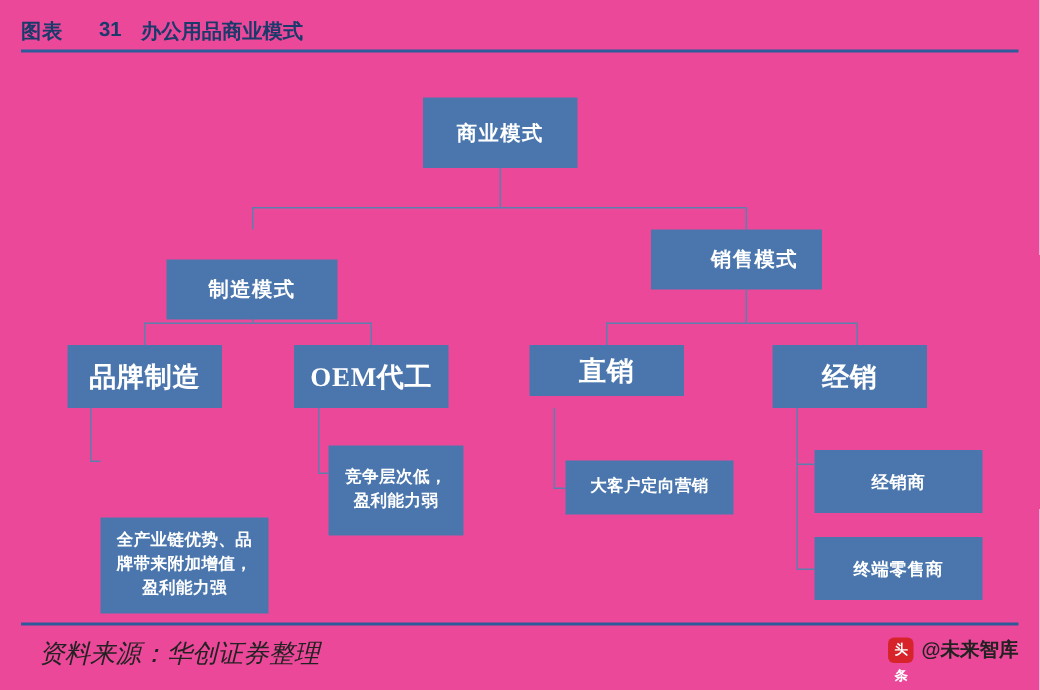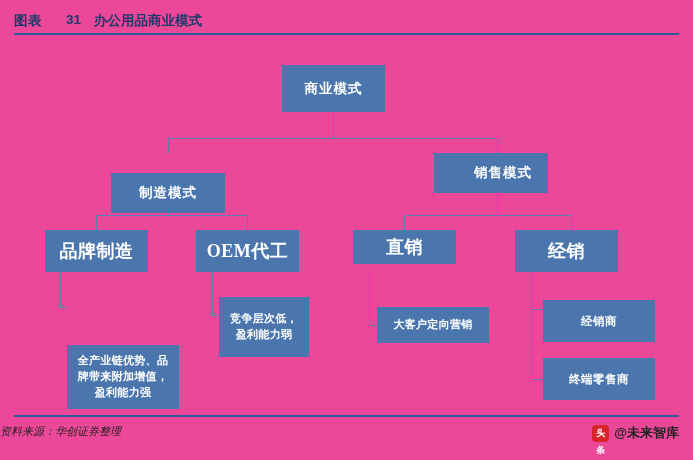--- a/index.html
+++ b/index.html
@@ -64,25 +64,25 @@
   }
   .rule-bottom {
     left: 14px;
     top: 415px;
     width: 665px;
     height: 1.5px;
   }
   
   .footer-src {
     position: absolute;
-    left: 0;
+    left: 26px;
     top: 424px;
     font-family: Liberation Mono, monospace;
     font-style: italic;
-    font-size: 11px;
+    font-size: 17px;
     color: #222222;
     white-space: nowrap;
   }
   .watermark {
     position: absolute;
     right: 14px;
     top: 424px;
     display: flex;
     align-items: center;
     gap: 5px;

